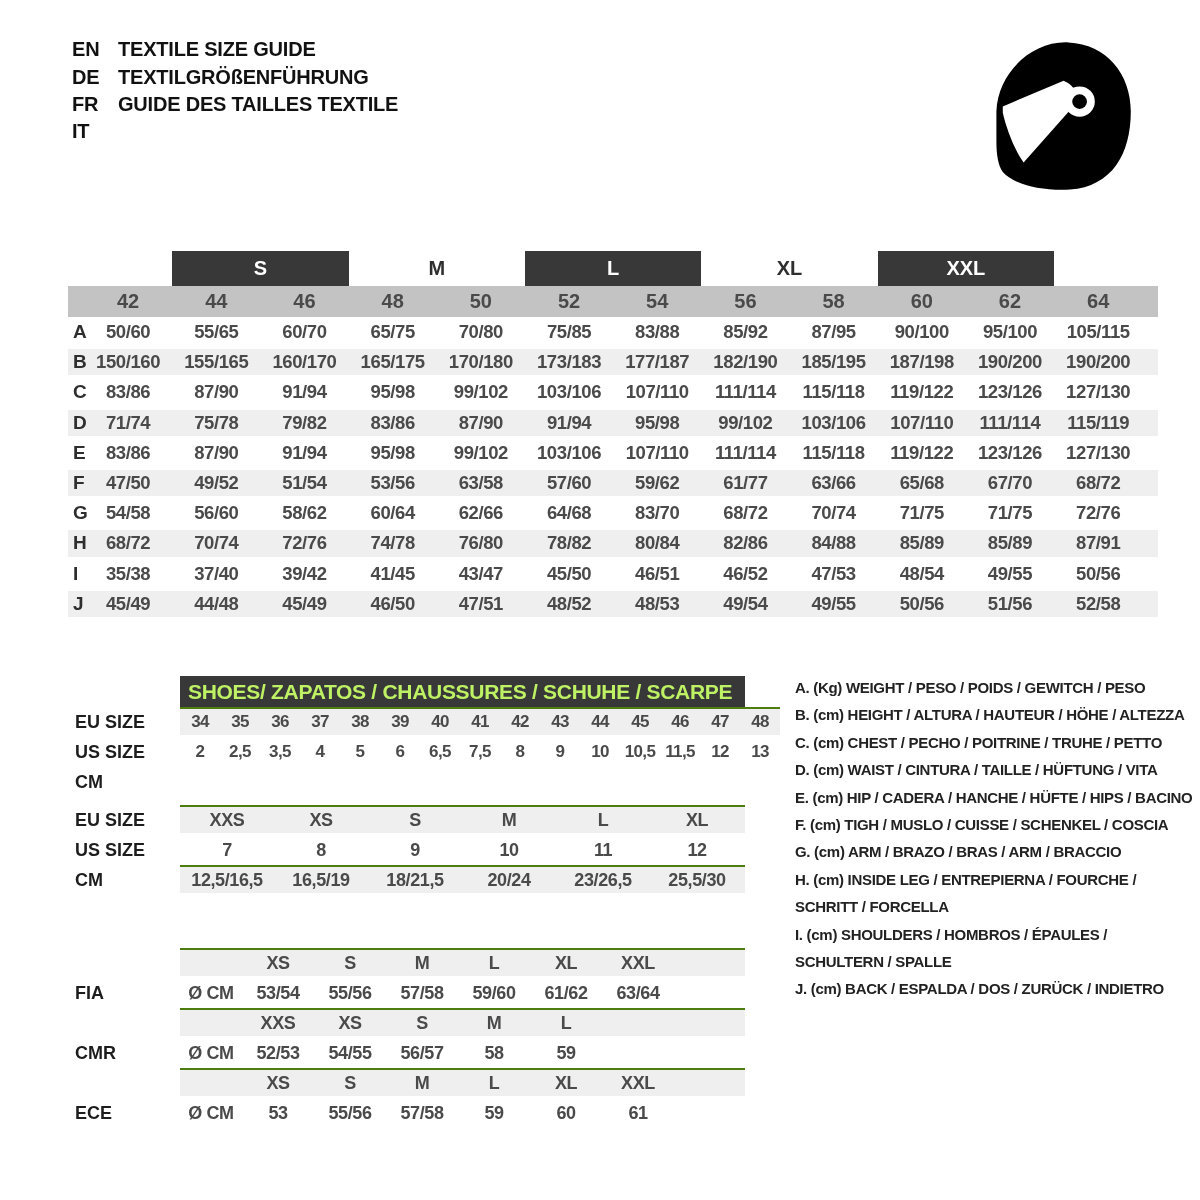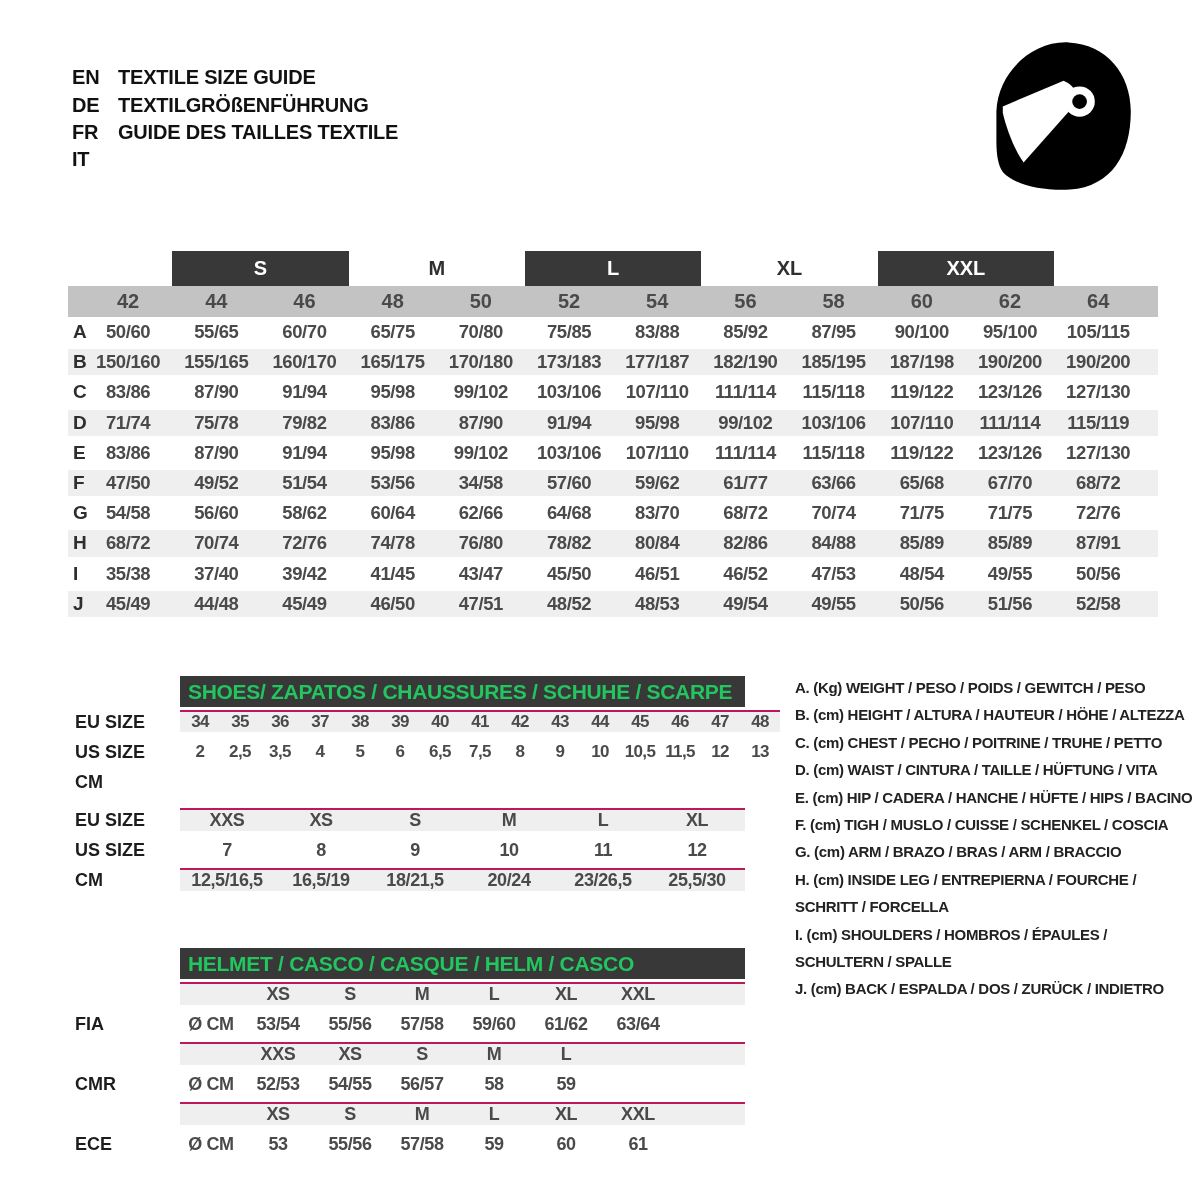--- a/index.html
+++ b/index.html
@@ -1,21 +1,21 @@
 <!DOCTYPE html>
 <html><head>
 <meta charset="utf-8">
 <style>
   * { margin:0; padding:0; box-sizing:border-box; }
   html,body { width:1200px; height:1200px; background:#fff; overflow:hidden;
               font-family:"Liberation Sans", sans-serif; }
   .page { position:relative; width:1200px; height:1200px; background:#fff; }
 
   
-  .lang-block { position:absolute; left:72px; top:36px;margin-top:28px; }
+  .lang-block { position:absolute; left:72px; top:36px; }
   .lang-line { display:flex; height:27.4px; align-items:center; font-weight:700;
                font-size:20px; color:#111; letter-spacing:-0.2px; }
   .lang-line .code { width:46px; }
 
   
   .helmet-icon { position:absolute; left:982px; top:34px; width:160px; height:164px; }
 
   
   .main-table { position:absolute; left:68px; top:251px; width:1090px; }
   .mgrid { display:grid; grid-template-columns:16px repeat(12, 88.2px) 1fr; width:1090px; }
@@ -30,27 +30,27 @@
   .trow { height:30.2px; }
   .trow.stripe { background:#efefef; border-top:2px solid #fff; border-bottom:2px solid #fff; }
   .letter-cell { display:flex; align-items:center; padding-left:5px;
                  font-weight:700; font-size:19px; color:#2e2e2e; }
   .val-cell { display:flex; align-items:center; justify-content:center;
               font-weight:700; font-size:18.5px; color:#4a4a4a; letter-spacing:-0.4px; }
 
   
   .section { position:absolute; left:68px; width:730px; }
   .sec-header { margin-left:112px; width:565px; height:31px; background:#383838;
-                color:#22c55e; font-weight:700; font-size:21px; display:flex;
+                color:#bef264; font-weight:700; font-size:21px; display:flex;
                 align-items:center; padding-left:8px; letter-spacing:-0.3px; }
-  .srow { display:flex; height:30px;align-items:center; }
+  .srow { display:flex; height:30px; }
   .srow .rlabel { width:112px; display:flex; align-items:center; padding-left:7px;
                   font-weight:700; font-size:18px; color:#1d1d1d; }
   .rgrid { display:grid; }
-  .rgrid.stripe { background:#efefef; border-top:2px solid #be185d; border-bottom:2px solid #fff; }
+  .rgrid.stripe { background:#efefef; border-top:2px solid #4d7c0f; border-bottom:2px solid #fff; }
   .shoes-grid { width:600px; grid-template-columns:repeat(15, 40px); }
   .gloves-grid { width:565px; grid-template-columns:repeat(6, 94px); }
   .helmet-grid { width:565px; grid-template-columns:62px repeat(6, 72px) 1fr; }
   .scell { display:flex; align-items:center; justify-content:center;
            font-weight:700; color:#4a4a4a; letter-spacing:-0.4px; font-size:18px; }
   .shoes-grid .scell { font-size:17px; letter-spacing:-0.6px; }
 
   
   .legend { position:absolute; left:795px; top:674px; width:412px; }
   .legend-entry { font-weight:700; font-size:15px; line-height:27.4px; color:#222;
@@ -184,21 +184,21 @@
           <div class="val-cell">119/122</div>
           <div class="val-cell">123/126</div>
           <div class="val-cell">127/130</div>
         </div>
         <div class="mgrid trow stripe">
           <div class="letter-cell">F</div>
           <div class="val-cell">47/50</div>
           <div class="val-cell">49/52</div>
           <div class="val-cell">51/54</div>
           <div class="val-cell">53/56</div>
-          <div class="val-cell">34/58</div>
+          <div class="val-cell">63/58</div>
           <div class="val-cell">57/60</div>
           <div class="val-cell">59/62</div>
           <div class="val-cell">61/77</div>
           <div class="val-cell">63/66</div>
           <div class="val-cell">65/68</div>
           <div class="val-cell">67/70</div>
           <div class="val-cell">68/72</div>
         </div>
         <div class="mgrid trow">
           <div class="letter-cell">G</div>
@@ -344,21 +344,20 @@
             <div class="scell">18/21,5</div>
             <div class="scell">20/24</div>
             <div class="scell">23/26,5</div>
             <div class="scell">25,5/30</div>
           </div>
         </div>
       </div>
   </div>
 
   <div class="section" style="top:948px;">
-    <div class="sec-header">HELMET / CASCO / CASQUE / HELM / CASCO</div>
     <div id="helmetRows">
         <div class="srow">
           <div class="rlabel"></div>
           <div class="rgrid helmet-grid stripe">
             <div class="scell"></div>
             <div class="scell">XS</div>
             <div class="scell">S</div>
             <div class="scell">M</div>
             <div class="scell">L</div>
             <div class="scell">XL</div>

